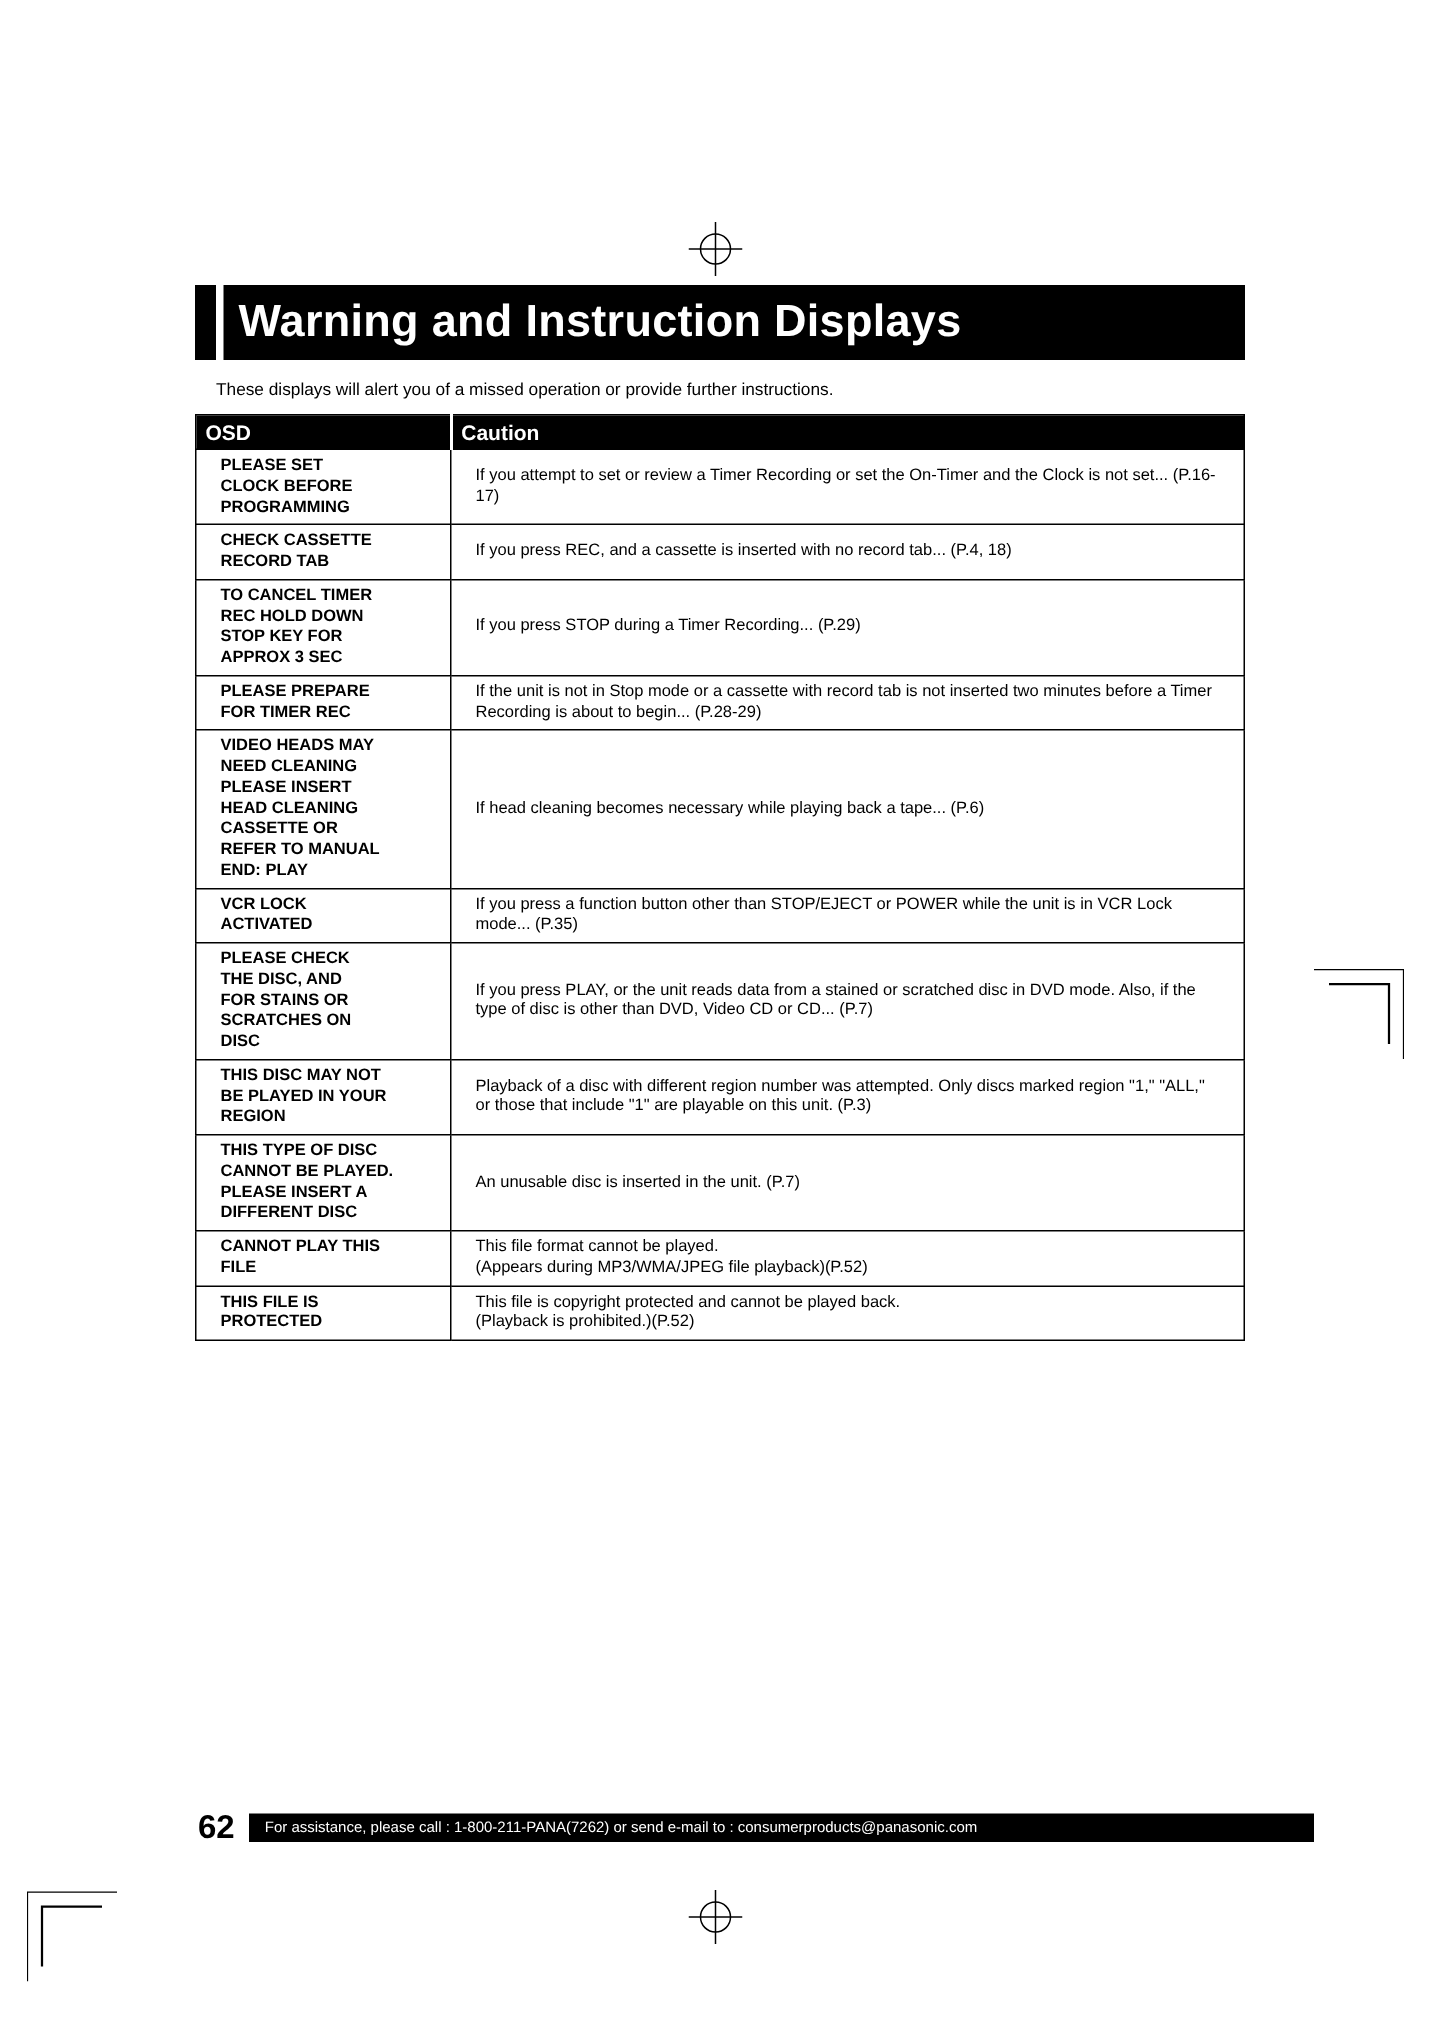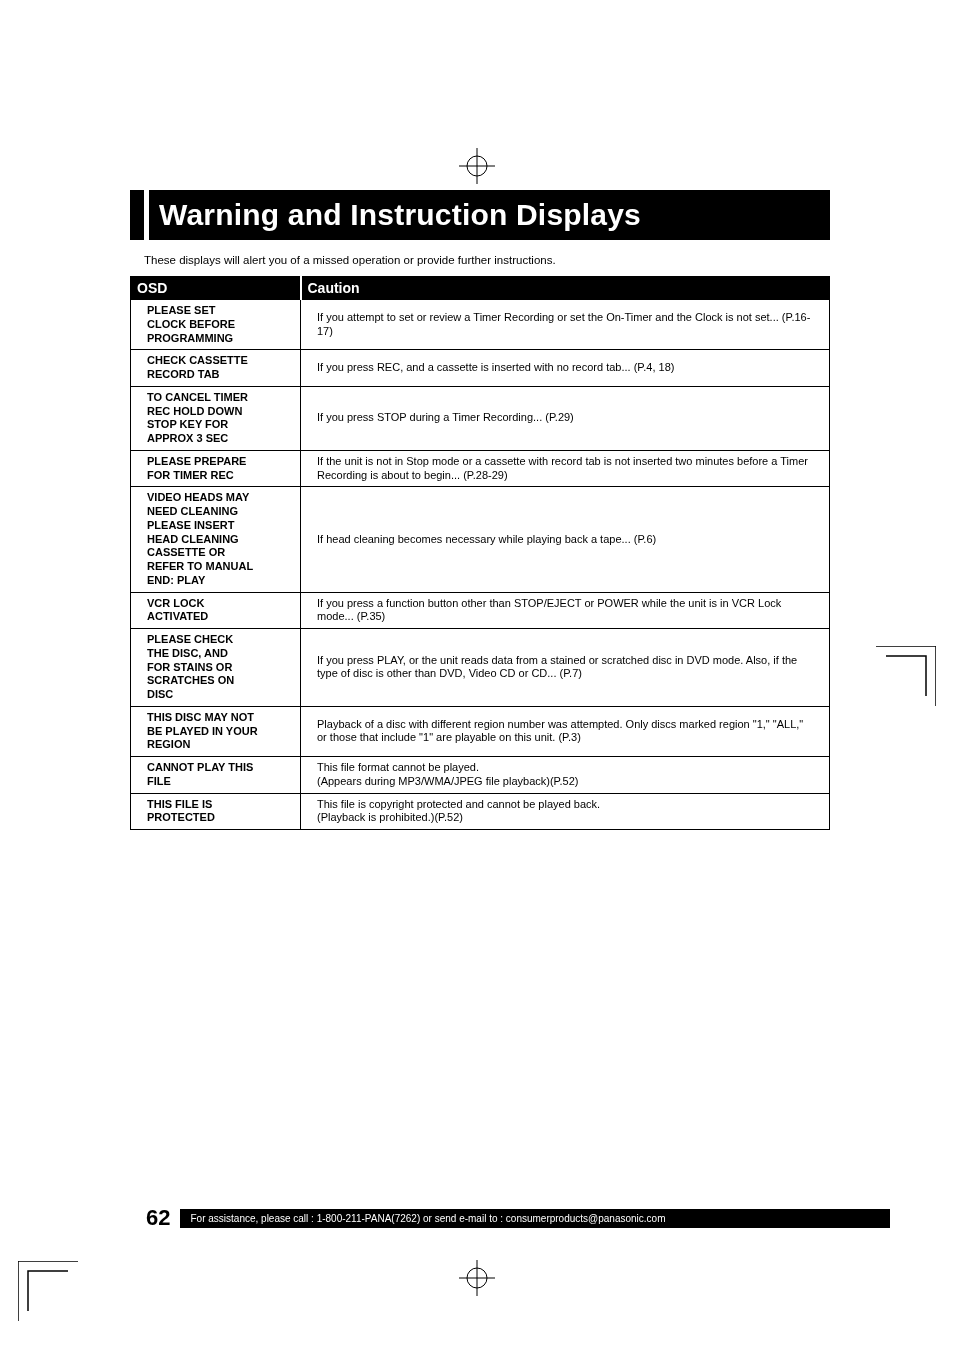--- a/index.html
+++ b/index.html
@@ -95,21 +95,21 @@
     line-height: 1.25;
   }
   table.osd td.osd-cell {
     font-weight: bold;
     font-size: 11px;
     white-space: pre-line;
   }
 
   .footer {
     position: absolute;
-    left: 146px;
+    left: 132px;
     bottom: 120px;
     display: flex;
     align-items: center;
     gap: 10px;
   }
   .page-num {
     font-size: 22px;
     font-weight: bold;
   }
   .assist-bar {
@@ -213,20 +213,27 @@
 DISC</td>
           <td>If you press PLAY, or the unit reads data from a stained or scratched disc in DVD mode. Also, if the type of disc is other than DVD, Video CD or CD... (P.7)</td>
         </tr>
       <tr>
           <td class="osd-cell">THIS DISC MAY NOT
 BE PLAYED IN YOUR
 REGION</td>
           <td>Playback of a disc with different region number was attempted. Only discs marked region "1," "ALL," or those that include "1" are playable on this unit. (P.3)</td>
         </tr>
       <tr>
+          <td class="osd-cell">THIS TYPE OF DISC
+CANNOT BE PLAYED.
+PLEASE INSERT A
+DIFFERENT DISC</td>
+          <td>An unusable disc is inserted in the unit. (P.7)</td>
+        </tr>
+      <tr>
           <td class="osd-cell">CANNOT PLAY THIS
 FILE</td>
           <td style="white-space:pre-line">This file format cannot be played.
 (Appears during MP3/WMA/JPEG file playback)(P.52)</td>
         </tr>
       <tr>
           <td class="osd-cell">THIS FILE IS
 PROTECTED</td>
           <td style="white-space:pre-line">This file is copyright protected and cannot be played back.
 (Playback is prohibited.)(P.52)</td>

